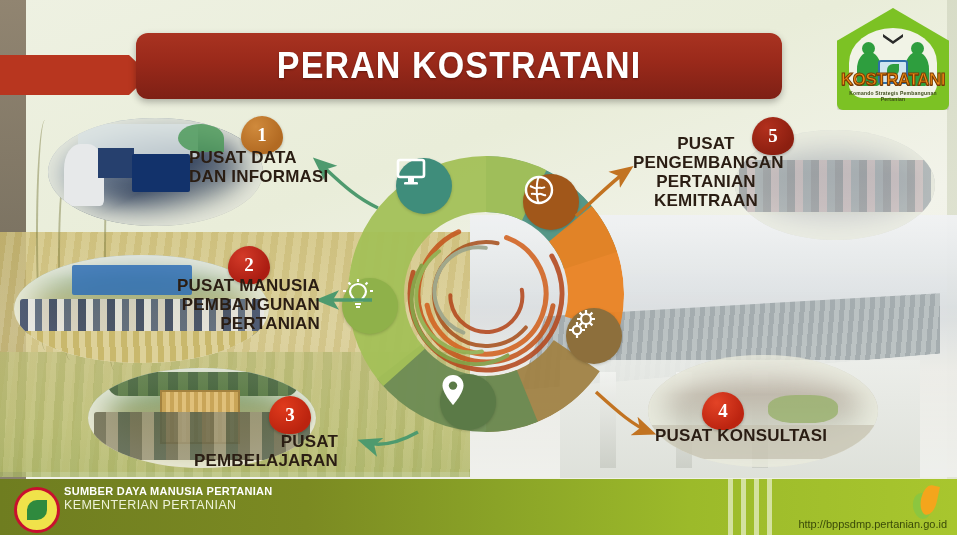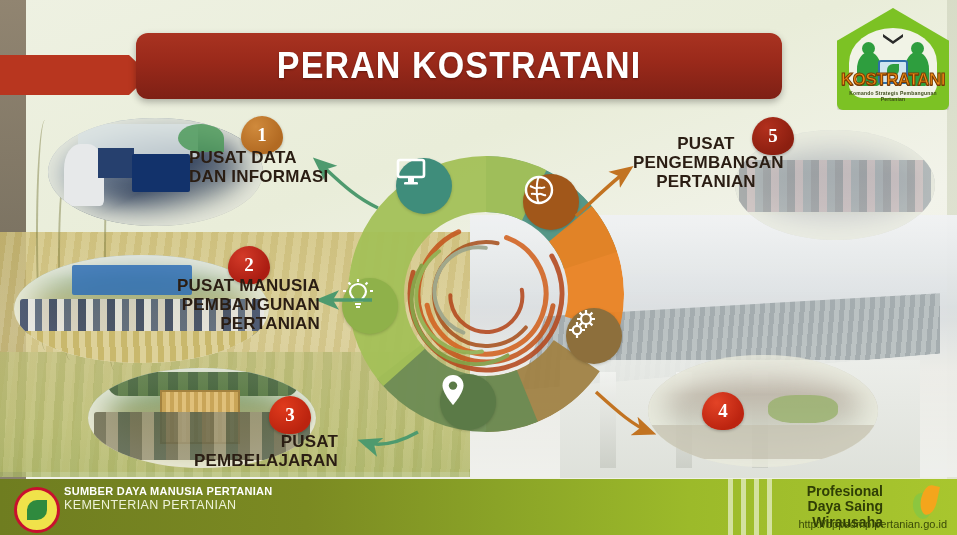--- a/index.html
+++ b/index.html
@@ -343,46 +343,43 @@
   <div class="lbl l2">
     <span class="l">PUSAT MANUSIA</span>
     <span class="l">PEMBANGUNAN</span>
     <span class="l">PERTANIAN</span>
   </div>
   <div class="lbl l3">
     <span class="l">PUSAT</span>
     <span class="l">PEMBELAJARAN</span>
   </div>
   <div class="lbl l4">
+    <span class="l">PUSAT KONSULTASI</span>
   </div>
   <div class="lbl l5">
     <span class="l">PUSAT</span>
     <span class="l">PENGEMBANGAN</span>
     <span class="l">PERTANIAN</span>
+    <span class="l">KEMITRAAN</span>
   </div>
 
   <div class="footer">
     <div class="seal">
       <div class="leaf"></div>
     </div>
     <div class="ftxt">
       <div class="f2">SUMBER DAYA MANUSIA PERTANIAN</div>
       <div class="f3">KEMENTERIAN PERTANIAN</div>
     </div>
     <div class="bars">
       <i style="left:0"></i>
         <i style="left:13px"></i>
         <i style="left:26px"></i>
         <i style="left:39px"></i>
     </div>
-    <div class="slogan">
-      <div>Profesional</div>
-      <div>Daya Saing</div>
-      <div>Wirausaha</div>
-    </div>
     <div class="flame">
       <div class="f-b"></div>
         <div class="f-a"></div>
     </div>
     <div class="url">http://bppsdmp.pertanian.go.id</div>
   </div>
 
 </div>
 
 </body></html>

